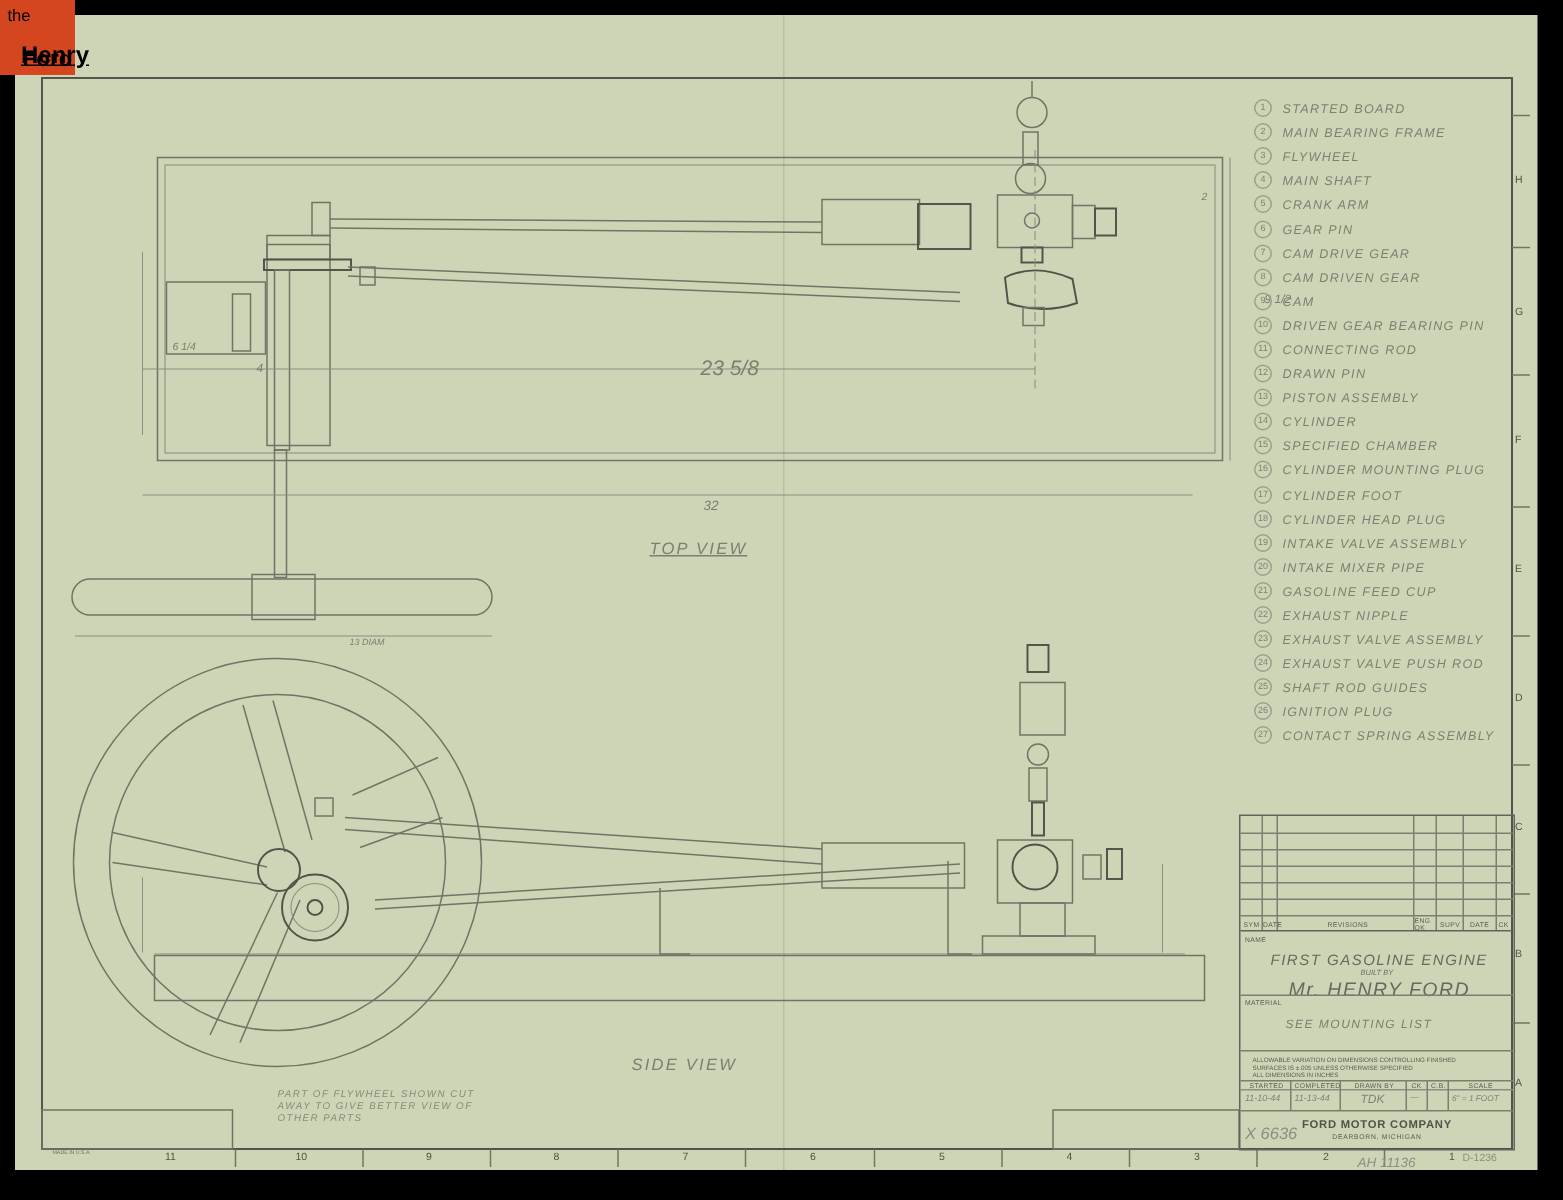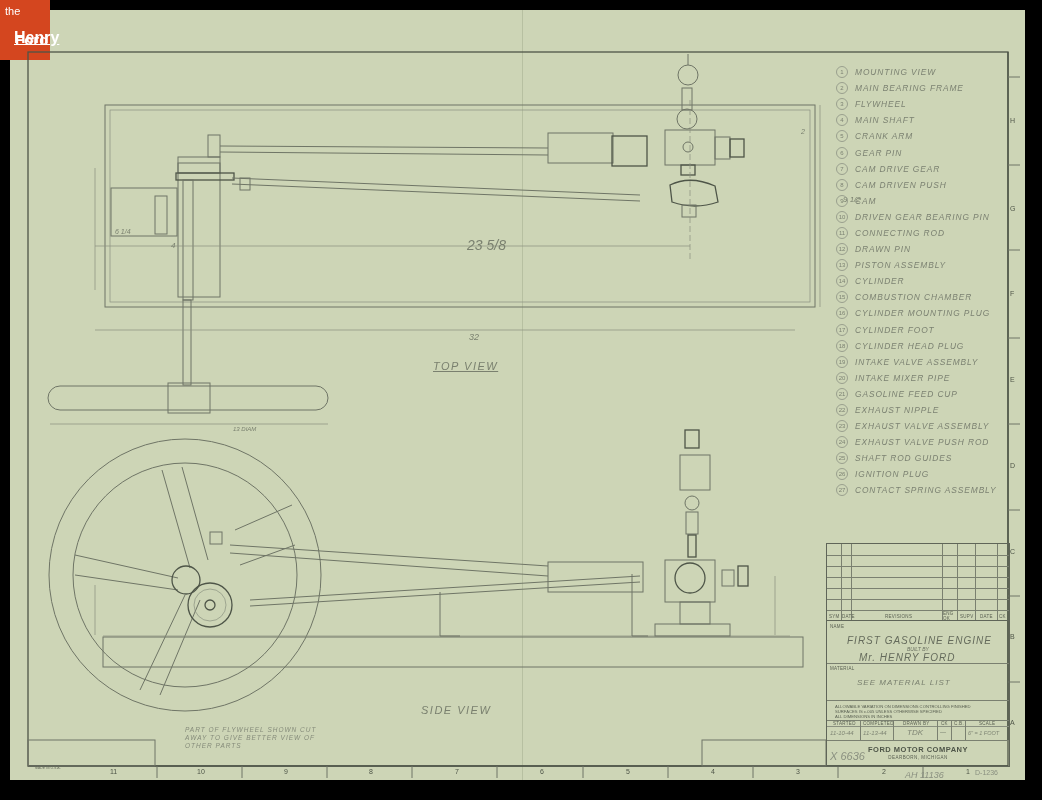--- a/index.html
+++ b/index.html
@@ -1,35 +1,35 @@
 <!DOCTYPE html>
 <html><head>
 <meta charset="utf-8">
 <style>
   html,body{margin:0;padding:0;background:#000;}
   body{width:1042px;height:800px;position:relative;overflow:hidden;font-family:"Liberation Sans",sans-serif;}
   .sheet{position:absolute;left:10px;top:10px;width:1015px;height:770px;background:#cdd5b6;}
   .sheet:after{content:"";position:absolute;left:512px;top:0;width:1px;height:100%;background:rgba(120,130,100,.25);}
-  .logo{position:absolute;left:0;top:0;width:50px;height:60px;background:#d4461f;color:#ffffff;font-family:"Liberation Sans",sans-serif;font-weight:bold;line-height:1;}
+  .logo{position:absolute;left:0;top:0;width:50px;height:50px;background:#d4461f;color:#000000;font-family:"Liberation Sans",sans-serif;font-weight:bold;line-height:1;}
   .logo .l1{position:absolute;left:5px;top:6px;font-size:11px;font-weight:normal;}
   .logo .l2{position:absolute;left:14px;top:30px;font-size:16px;text-decoration:underline;}
   .logo .l3{position:absolute;left:15px;top:32px;font-size:15px;}
   svg{position:absolute;left:0;top:0;}
   .pen{stroke:#6f7566;fill:none;stroke-width:1;}
   .pen-l{stroke:#8a9080;fill:none;stroke-width:.7;}
   .pen-d{stroke:#4e5548;fill:none;stroke-width:1.3;}
   .parts{position:absolute;left:836px;top:64px;width:170px;}
   .part{display:flex;align-items:center;height:16.1px;font-style:italic;font-size:8.4px;letter-spacing:.9px;color:#7c8272;white-space:nowrap;}
   .part .num{display:inline-block;width:10px;height:10px;border:1px solid #9aa08e;border-radius:50%;font-size:6px;line-height:10px;text-align:center;margin-right:7px;font-style:normal;letter-spacing:0;}
   .tb{position:absolute;left:826px;top:543px;width:182px;height:222px;border:1px solid #5f6558;}
   .tb .row{position:absolute;left:0;right:0;border-top:1px solid #7a8070;}
   .tb .lab{position:absolute;font-size:4.5px;color:#5a6052;letter-spacing:.3px;}
   .tb .name1{position:absolute;left:20px;top:91px;font-size:10px;font-style:italic;color:#656b5c;letter-spacing:1px;}
   .tb .built{position:absolute;left:80px;top:102px;font-size:5px;color:#6a7060;font-style:italic;}
-  .tb .name2{position:absolute;left:32px;top:108px;font-size:10px;font-style:italic;color:#656b5c;letter-spacing:1px;text-align:center;}
+  .tb .name2{position:absolute;left:32px;top:108px;font-size:13px;font-style:italic;color:#656b5c;letter-spacing:1px;text-align:center;}
   .tb .mat{position:absolute;left:30px;top:134px;font-size:8px;font-style:italic;color:#7a806f;letter-spacing:1px;}
   .tb .allow{position:absolute;left:8px;top:160px;font-size:4.2px;line-height:5px;color:#5a6052;}
   .tb .ford{position:absolute;left:0;right:0;top:201px;text-align:center;font-size:7.5px;font-weight:bold;color:#4e5548;letter-spacing:.5px;}
   .tb .dear{position:absolute;left:0;right:0;top:211px;text-align:center;font-size:4.5px;color:#5a6052;letter-spacing:.5px;}
   .tb .cell{position:absolute;font-size:6px;font-style:italic;color:#7f8574;}
   .zone-r{position:absolute;left:1010px;font-size:7px;color:#4e5548;}
   .zone-b{position:absolute;top:768px;font-size:7px;color:#4e5548;}
   .stamp{position:absolute;font-style:italic;color:#8a9080;font-size:11px;}
   .caption{position:absolute;font-style:italic;color:#7a806f;letter-spacing:1.5px;margin-left:33px;}
   .note{position:absolute;left:185px;top:726px;font-size:6.5px;line-height:8px;font-style:italic;color:#858b7a;letter-spacing:1px;}
@@ -191,21 +191,21 @@
 <div class="note">
   <div>PART OF FLYWHEEL SHOWN CUT</div>
   <div>AWAY TO GIVE BETTER VIEW OF</div>
   <div>OTHER PARTS</div>
 </div>
 <div class="madein">MADE IN U.S.A.</div>
 
 <div class="parts">
   <div class="part">
       <span class="num">1</span>
-      <span>MOUNTING VIEW</span>
+      <span>STARTED BOARD</span>
     </div>
   <div class="part">
       <span class="num">2</span>
       <span>MAIN BEARING FRAME</span>
     </div>
   <div class="part">
       <span class="num">3</span>
       <span>FLYWHEEL</span>
     </div>
   <div class="part">
@@ -219,21 +219,21 @@
   <div class="part">
       <span class="num">6</span>
       <span>GEAR PIN</span>
     </div>
   <div class="part">
       <span class="num">7</span>
       <span>CAM DRIVE GEAR</span>
     </div>
   <div class="part">
       <span class="num">8</span>
-      <span>CAM DRIVEN PUSH</span>
+      <span>CAM DRIVEN GEAR</span>
     </div>
   <div class="part">
       <span class="num">9</span>
       <span>CAM</span>
     </div>
   <div class="part">
       <span class="num">10</span>
       <span>DRIVEN GEAR BEARING PIN</span>
     </div>
   <div class="part">
@@ -247,21 +247,21 @@
   <div class="part">
       <span class="num">13</span>
       <span>PISTON ASSEMBLY</span>
     </div>
   <div class="part">
       <span class="num">14</span>
       <span>CYLINDER</span>
     </div>
   <div class="part">
       <span class="num">15</span>
-      <span>COMBUSTION CHAMBER</span>
+      <span>SPECIFIED CHAMBER</span>
     </div>
   <div class="part">
       <span class="num">16</span>
       <span>CYLINDER MOUNTING PLUG</span>
     </div>
   <div class="part">
       <span class="num">17</span>
       <span>CYLINDER FOOT</span>
     </div>
   <div class="part">
@@ -329,21 +329,21 @@
   <span class="lab" style="left:153px;top:70px;">DATE</span>
   <span class="lab" style="left:172px;top:70px;">CK</span>
 
   <span class="lab" style="left:3px;top:80px;">NAME</span>
   <span class="name1">FIRST GASOLINE ENGINE</span>
   <span class="built">BUILT BY</span>
   <span class="name2">Mr. HENRY FORD</span>
 
   <div class="row" style="top:119px;"></div>
   <span class="lab" style="left:3px;top:122px;">MATERIAL</span>
-  <span class="mat">SEE MATERIAL LIST</span>
+  <span class="mat">SEE MOUNTING LIST</span>
 
   <div class="row" style="top:156px;"></div>
   <div class="allow">
     <div>ALLOWABLE VARIATION ON DIMENSIONS CONTROLLING FINISHED</div>
     <div>SURFACES IS ±.005 UNLESS OTHERWISE SPECIFIED</div>
     <div>ALL DIMENSIONS IN INCHES</div>
   </div>
 
   <div class="row" style="top:176px;"></div>
   <div class="row" style="top:182px;border-top-color:#8a9080;"></div>

